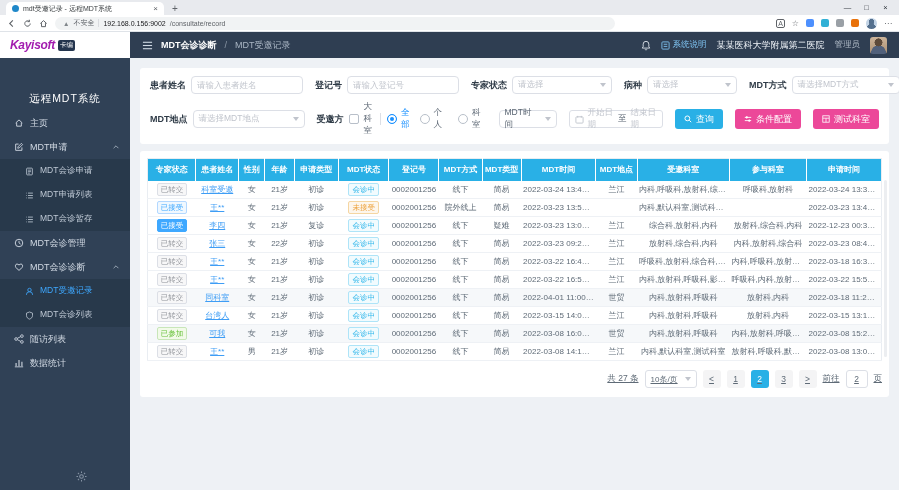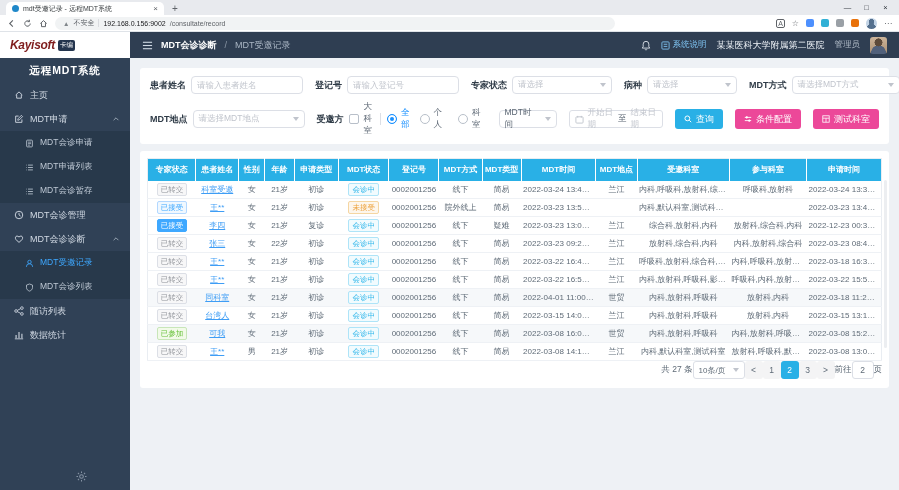--- a/index.html
+++ b/index.html
@@ -27,23 +27,23 @@
   .addr-actions{display:flex;align-items:center;gap:7px;margin-left:auto;color:#5f6368;font-size:8px;}
   .ext{width:8px;height:8px;border-radius:2px;}
   .b-avatar{width:11px;height:11px;border-radius:50%;background:
     radial-gradient(circle at 50% 34%,#55708e 0 29%,transparent 31%),
     radial-gradient(circle at 50% 92%,#55708e 0 38%,transparent 40%),#c3d4e6;}
 
   
   .app{position:relative;height:458px;display:flex;}
   .sidebar{width:130px;background:#304156;flex:none;position:relative;}
   .logo{height:26px;background:#fff;display:flex;align-items:center;padding-left:10px;gap:3px;}
-  .logo-text{font-size:12px;font-weight:bold;font-style:italic;color:#7f1d1d;letter-spacing:-.3px;text-align:center;}
+  .logo-text{font-size:12px;font-weight:bold;font-style:italic;color:#a21caf;letter-spacing:-.3px;text-align:center;}
   .logo-badge{background:#24354e;color:#fff;font-size:6.5px;padding:1px 2px;border-radius:2px;font-style:normal;}
-  .sysname{height:25px;display:flex;align-items:center;justify-content:center;color:#fff;font-size:10.5px;font-weight:bold;letter-spacing:1px;background:#304156;}
+  .sysname{height:25px;display:flex;align-items:center;justify-content:center;color:#fff;font-size:10.5px;font-weight:normal;letter-spacing:1px;background:#304156;margin-top:28px;}
   .mi{display:flex;align-items:center;height:24px;padding:0 10px 0 14px;gap:6px;color:#d2dae4;font-size:9px;cursor:pointer;white-space:nowrap;}
   .mi .caret{margin-left:auto;color:#9aa7b5;}
   .sub{background:#28394b;}
   .smi{padding-left:25px;font-size:8.5px;color:#bfc9d5;}
   .smi.active{color:#3ea8ff;}
   .sidebar-foot{position:absolute;left:76px;bottom:8px;color:#8694a5;cursor:pointer;}
 
   .main{flex:1;display:flex;flex-direction:column;min-width:0;}
   .topbar{height:26px;background:#2f3e52;display:flex;align-items:center;padding:0 12px;gap:8px;flex:none;}
   .fold{color:#cfd8e3;cursor:pointer;}
@@ -94,21 +94,21 @@
   .tag{display:inline-block;font-size:7.5px;line-height:11px;padding:0 3px;border-radius:2px;border:1px solid;}
   .tag.gray{color:#909399;border-color:#dcdfe6;background:#f7f7f8;}
   .tag.blue-outline{color:#3ea8ff;border-color:#b3d8ff;background:#f0f8ff;}
   .tag.blue-solid{color:#fff;border-color:#3ea8ff;background:#3ea8ff;}
   .tag.green{color:#67c23a;border-color:#c8e6b8;background:#f2fae9;}
   .tag.cyan{color:#2fb6ea;border-color:#aee4f8;background:#f1fbfe;}
   .tag.orange{color:#eda23c;border-color:#f5d6a2;background:#fdf6ec;}
   .plink{color:#3e9df5;text-decoration:underline;cursor:pointer;}
   .vscroll{position:absolute;right:2px;top:29px;bottom:40px;width:3px;background:#eceef1;border-radius:2px;}
 
-  .pager{display:flex;align-items:center;justify-content:flex-end;font-size:8.5px;color:#5f6b77;}
+  .pager{display:flex;align-items:center;justify-content:flex-end;gap:6px;margin-top:9px;font-size:8.5px;color:#5f6b77;text-decoration:underline;}
   .pg-size{height:18px;width:52px;border:1px solid #dcdfe6;border-radius:3px;display:flex;align-items:center;padding:0 5px;gap:3px;color:#5f6b77;cursor:pointer;font-size:8px;}
   .pg-btn,.pg-num{min-width:18px;height:18px;border-radius:3px;background:#f4f4f5;display:flex;align-items:center;justify-content:center;cursor:pointer;color:#5f6b77;font-size:8.5px;}
   .pg-num.on{background:#29b0e6;color:#fff;}
   .pg-input{width:22px;height:18px;border:1px solid #dcdfe6;border-radius:3px;text-align:center;font-size:8.5px;color:#5f6b77;}
 </style>
 </head>
 <body>
 
 <div class="tabbar">
   <div class="tab">

